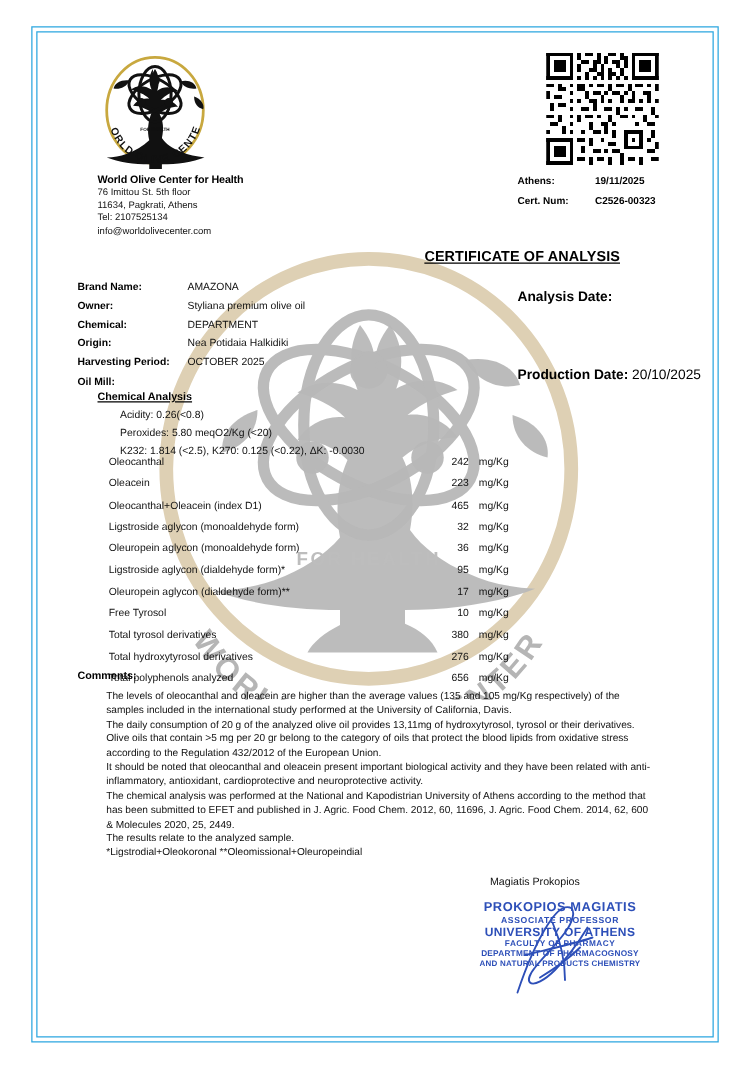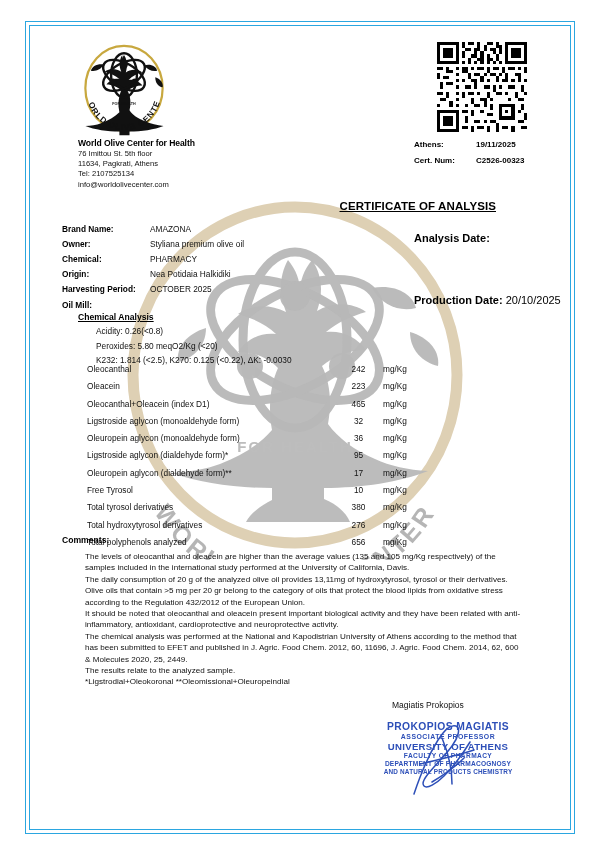--- a/index.html
+++ b/index.html
@@ -136,21 +136,21 @@
     width: 330px;
     font-size: 8.3px;
     color: #111;
   }
   .a-row {
     display: flex;
     height: 17.3px;
     align-items: flex-start;
   }
   .a-name { width: 255px; }
-  .a-val  { width: 33px; text-align: center; }
+  .a-val  { width: 33px; text-align: right; }
   .a-unit { width: 40px; padding-left: 8px; }
 
   
   .comments-title {
     position: absolute;
     left: 62px; top: 535px;
     font-size: 8.6px; font-weight: bold; color: #000;
   }
   .comments-body {
     position: absolute;
@@ -457,21 +457,21 @@
       <div class="f-row">
         <span class="f-label">Brand Name:</span>
         <span class="f-val">AMAZONA</span>
       </div>
       <div class="f-row">
         <span class="f-label">Owner:</span>
         <span class="f-val">Styliana premium olive oil</span>
       </div>
       <div class="f-row">
         <span class="f-label">Chemical:</span>
-        <span class="f-val">PHARMACY</span>
+        <span class="f-val">DEPARTMENT</span>
       </div>
       <div class="f-row">
         <span class="f-label">Origin:</span>
         <span class="f-val">Nea Potidaia Halkidiki</span>
       </div>
       <div class="f-row">
         <span class="f-label">Harvesting Period:</span>
         <span class="f-val">OCTOBER 2025</span>
       </div>
       <div class="f-row">

